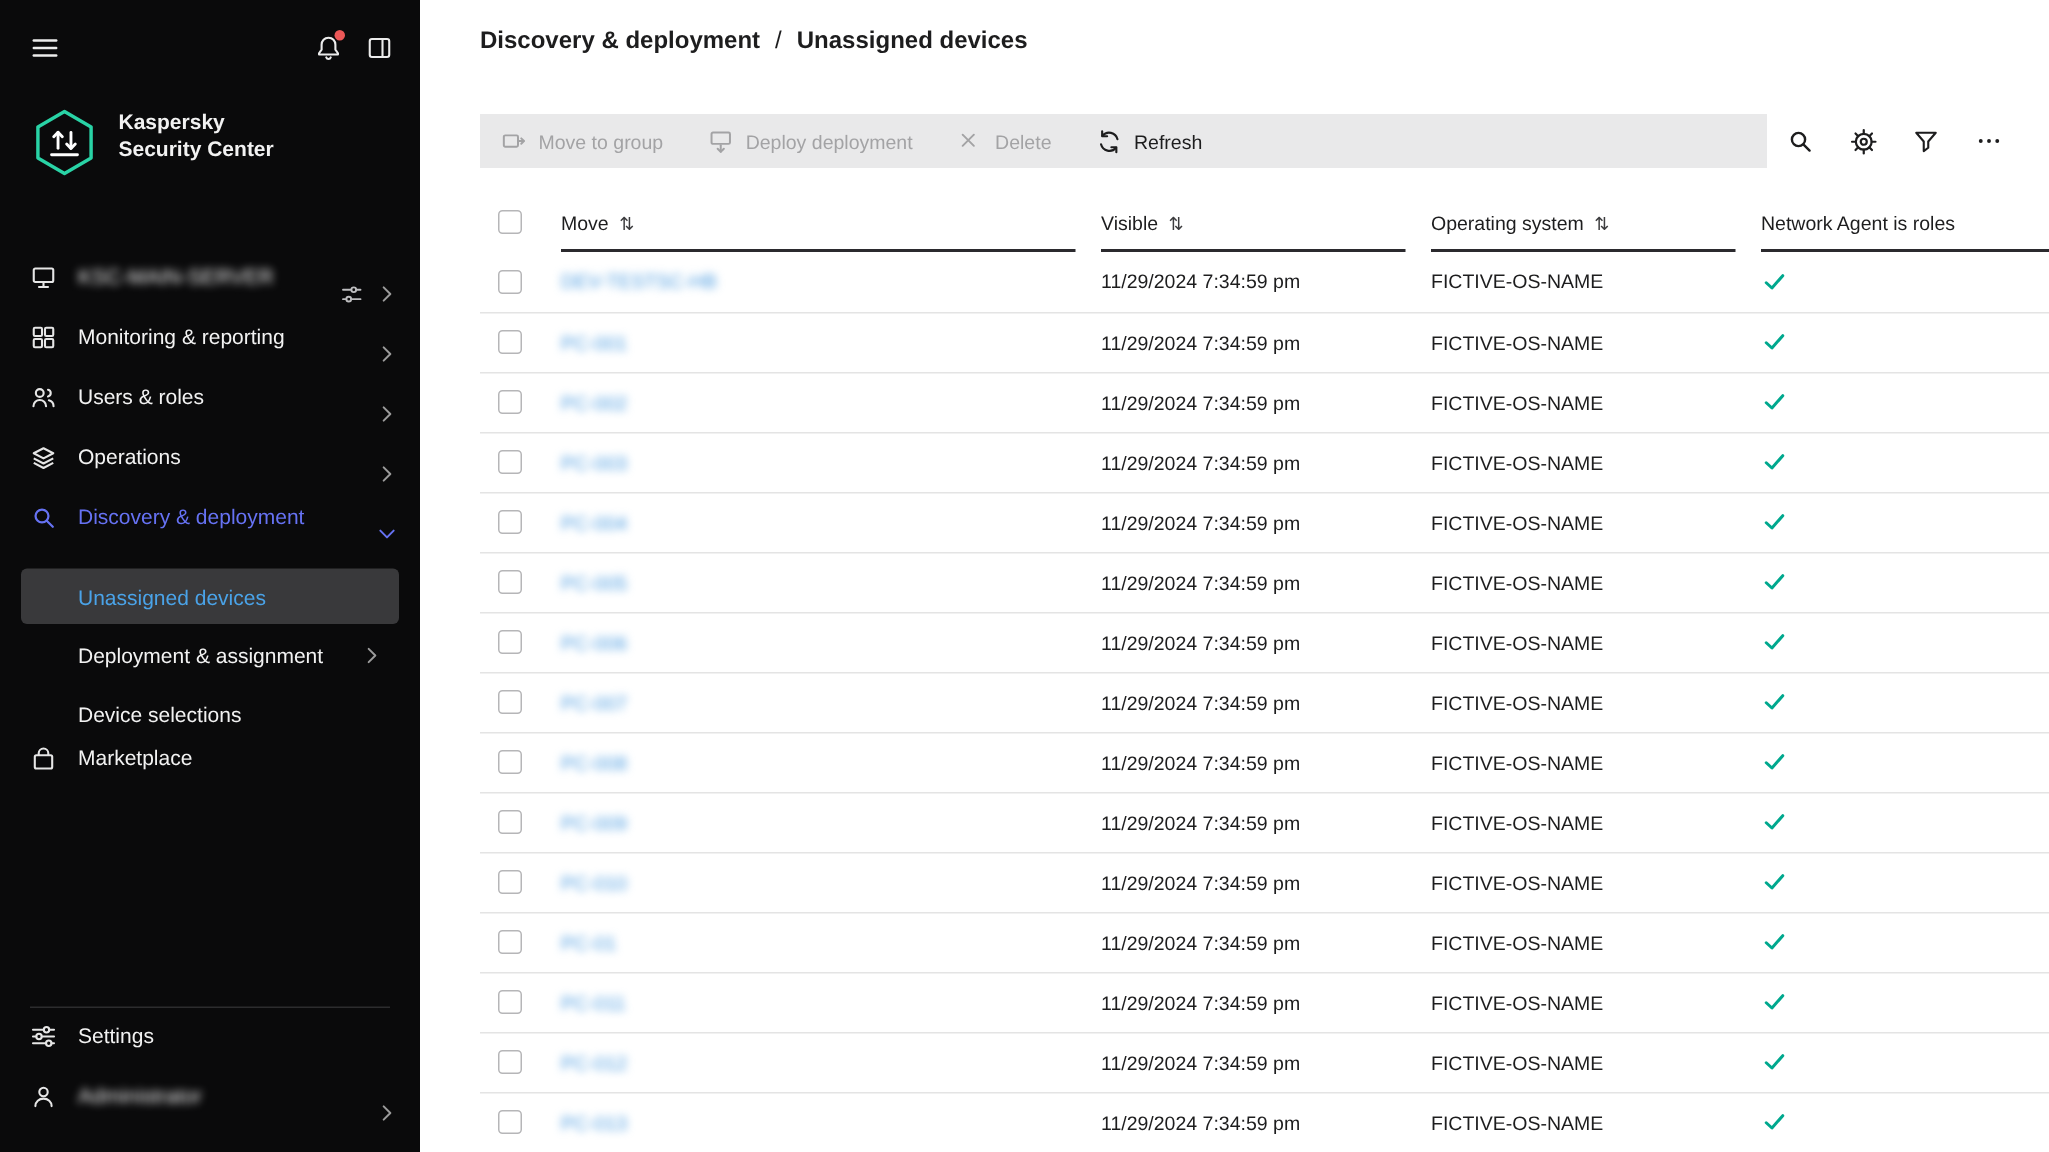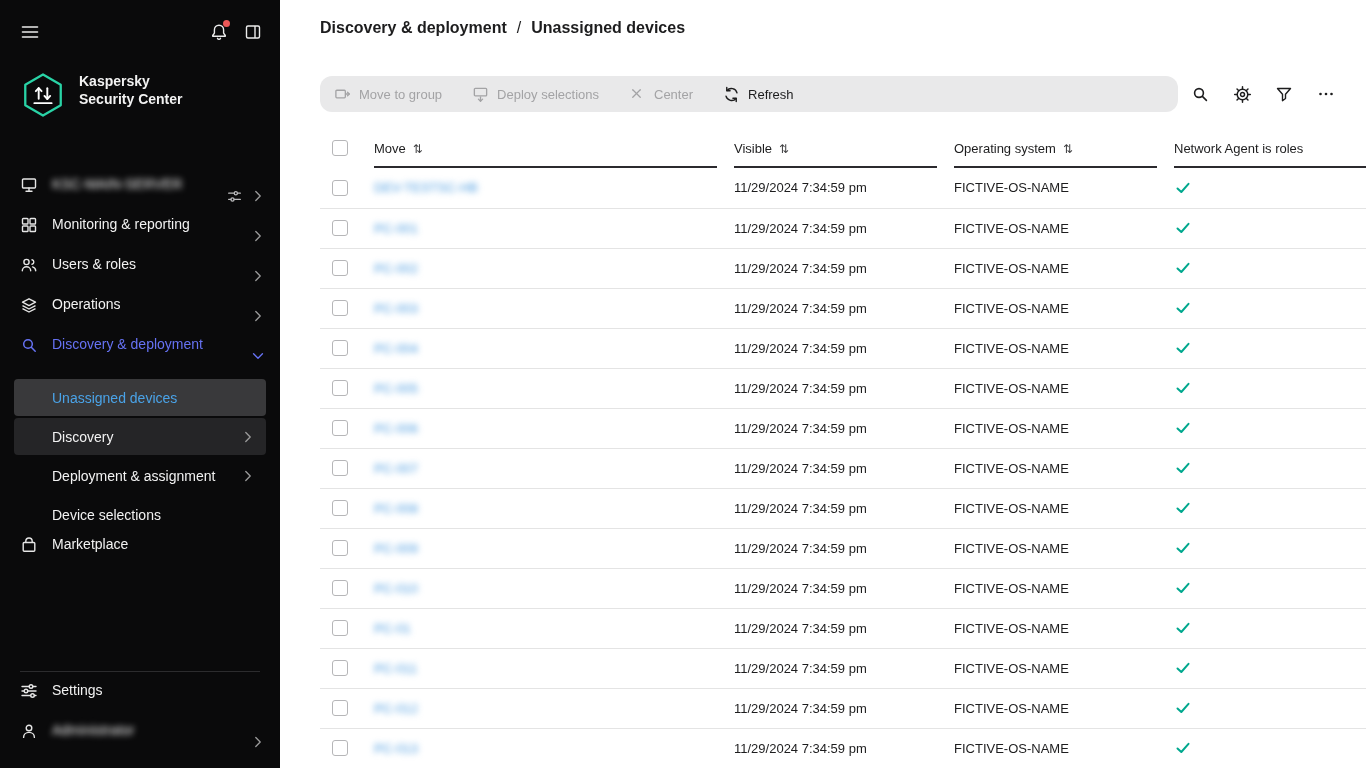--- a/index.html
+++ b/index.html
@@ -51,21 +51,21 @@
   
   .main { flex:1; display:flex; flex-direction:column; background:#fff; overflow:hidden; }
   .crumbbar { height:56px; min-height:56px; display:flex; align-items:center; gap:10px;
               padding:0 40px; font-size:16px; font-weight:600; }
   .crumb { cursor:pointer; }
   .crumb-sep { font-weight:400; }
 
   .content { flex:1; padding:20px 0 0 40px; overflow:hidden; }
 
   .toolbar-row { display:flex; align-items:center; margin-right:20px; }
-  .toolbar { flex:1; background:#e9e9ea; border-radius:12px; height:36px;
+  .toolbar { flex:1; background:#e9e9ea; border-radius:0; height:36px;
              display:flex; align-items:center; gap:30px; padding:0 14px; }
   .tb-btn { display:flex; align-items:center; gap:8px; background:none; border:none;
             font-family:inherit; font-size:13px; color:#1d1d1e; cursor:pointer; padding:0; }
   .tb-btn.disabled { color:#a3a3a5; cursor:default; }
   .bicon { width:17px; height:17px; display:flex; }
   .tool-icon { width:40px; height:36px; display:flex; align-items:center; justify-content:center;
                background:none; border:none; color:#1d1d1e; cursor:pointer; margin-left:2px; }
 
   
   .grid { border-collapse:collapse; table-layout:fixed; width:1140px; margin-top:16px; font-size:13px; }
@@ -235,28 +235,20 @@
                 <polyline points="4 6.5,9 11.5,14 6.5"></polyline>
               </svg>
         </span>
           </span>
       </div>
 
       <div class="subnav">
         <div class="sub-item selected">
           <span>Unassigned devices</span>
         </div>
-        <div class="sub-item raised">
-          <span>Discovery</span>
-          <span class="chev">
-            <svg viewBox="0 0 18 18" width="16" height="16" fill="none" stroke="currentColor" stroke-width="1.5" stroke-linecap="round" stroke-linejoin="round">
-                <polyline points="6.5 4,11.5 9,6.5 14"></polyline>
-              </svg>
-          </span>
-        </div>
         <div class="sub-item">
           <span>Deployment &amp; assignment</span>
           <span class="chev">
             <svg viewBox="0 0 18 18" width="16" height="16" fill="none" stroke="currentColor" stroke-width="1.5" stroke-linecap="round" stroke-linejoin="round">
                 <polyline points="6.5 4,11.5 9,6.5 14"></polyline>
               </svg>
           </span>
         </div>
         <div class="sub-item">
           <span>Device selections</span>
@@ -340,31 +332,31 @@
           </button>
 
           <button class="tb-btn disabled">
             <span class="bicon">
               <svg viewBox="0 0 18 18" width="17" height="17" fill="none" stroke="currentColor" stroke-width="1.4" stroke-linecap="round" stroke-linejoin="round">
                 <rect x="2.5" y="2.5" width="13" height="8" rx="1"></rect>
                   <line x1="9" y1="11.5" x2="9" y2="16"></line>
                   <polyline points="6.8 13.9,9 16.1,11.2 13.9"></polyline>
               </svg>
             </span>
-            <span>Deploy selections</span>
+            <span>Deploy deployment</span>
           </button>
 
           <button class="tb-btn disabled">
             <span class="bicon">
               <svg viewBox="0 0 18 18" width="15" height="15" fill="none" stroke="currentColor" stroke-width="1.5" stroke-linecap="round">
                 <line x1="4.5" y1="4.5" x2="13.5" y2="13.5"></line>
                   <line x1="13.5" y1="4.5" x2="4.5" y2="13.5"></line>
               </svg>
             </span>
-            <span>Center</span>
+            <span>Delete</span>
           </button>
 
           <button class="tb-btn">
             <span class="bicon">
               <svg viewBox="0 0 18 18" width="17" height="17" fill="none" stroke="currentColor" stroke-width="1.5" stroke-linecap="round" stroke-linejoin="round">
                 <path d="M14.8 7.2A6.1 6.1 0 0 0 4.2 4.8"></path>
                   <polyline points="4 1.6,4 5.1,7.5 5.1"></polyline>
                 <path d="M3.2 10.8A6.1 6.1 0 0 0 13.8 13.2"></path>
                   <polyline points="14 16.4,14 12.9,10.5 12.9"></polyline>
               </svg>

